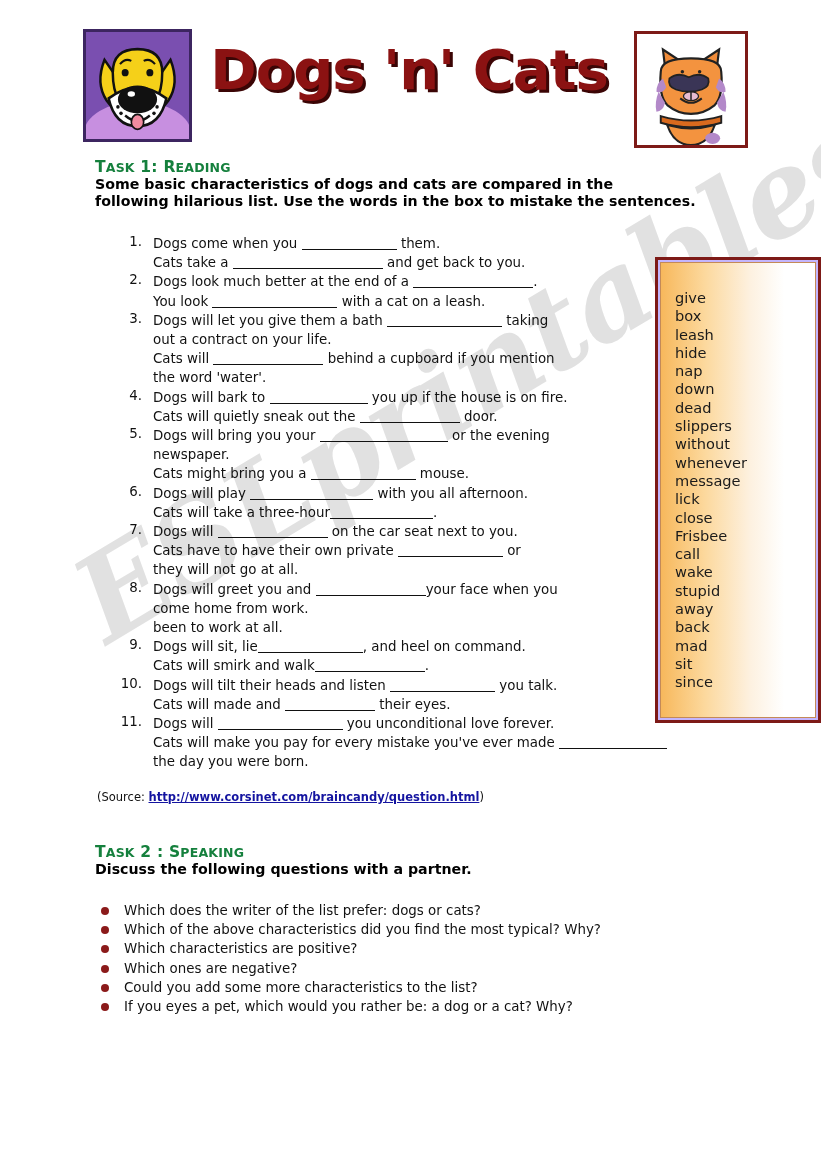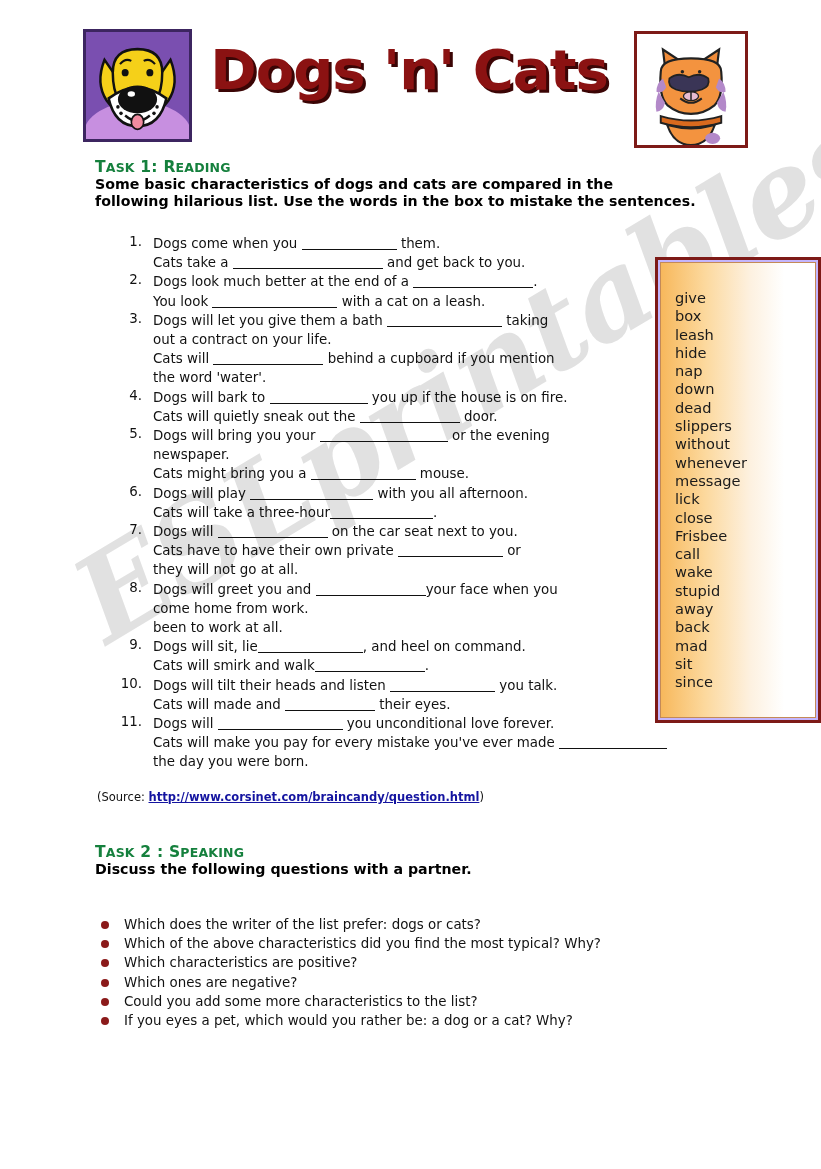--- a/index.html
+++ b/index.html
@@ -191,21 +191,20 @@
     font-weight: bold;
     text-decoration: underline;
   }
 
   
   #question-list {
     position: absolute;
     left: 99px; top: 901px;
     width: 620px;
     z-index: 10;
-    margin-top: 14px;
   }
   .q-item {
     position: relative;
     padding-left: 25px;
     font-family: "DejaVu Sans", sans-serif;
     font-size: 13.4px;
     line-height: 19.2px;
     color: #111;
     white-space: nowrap;
   }

